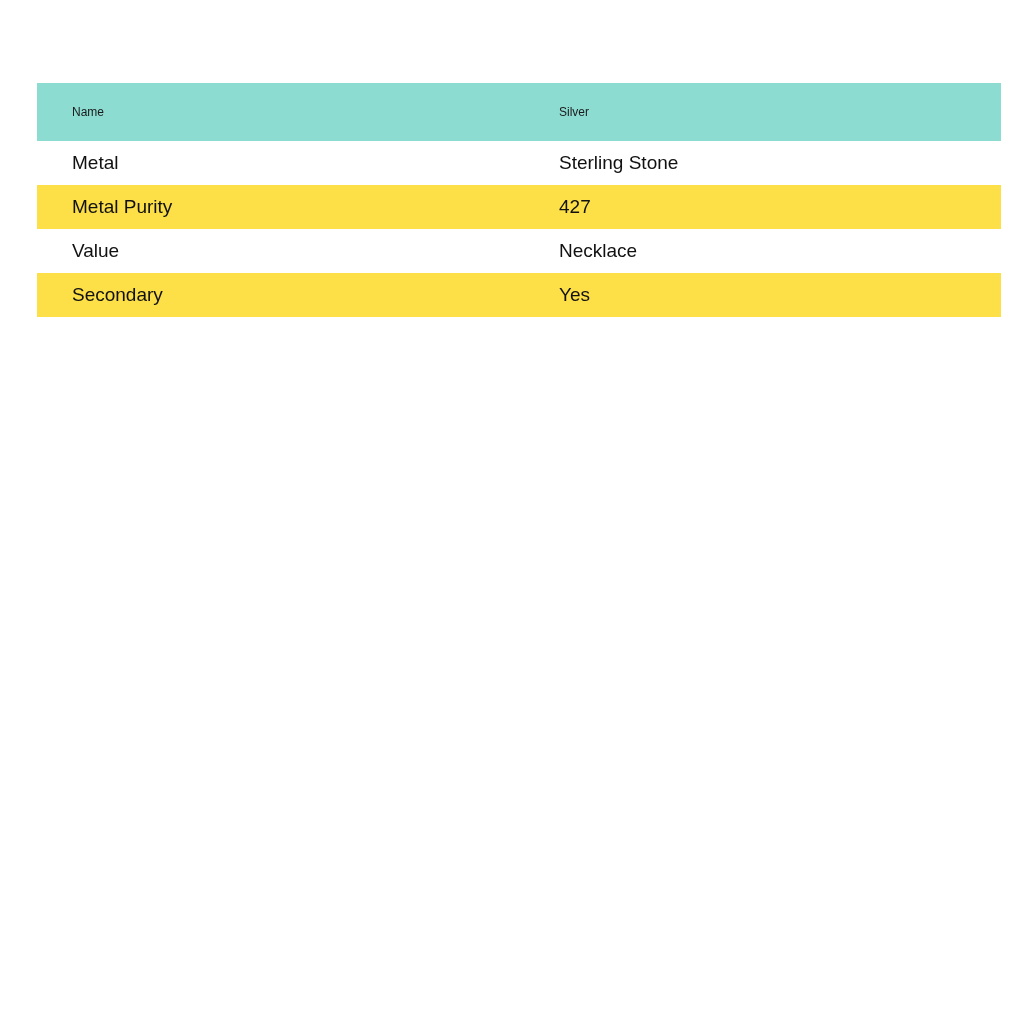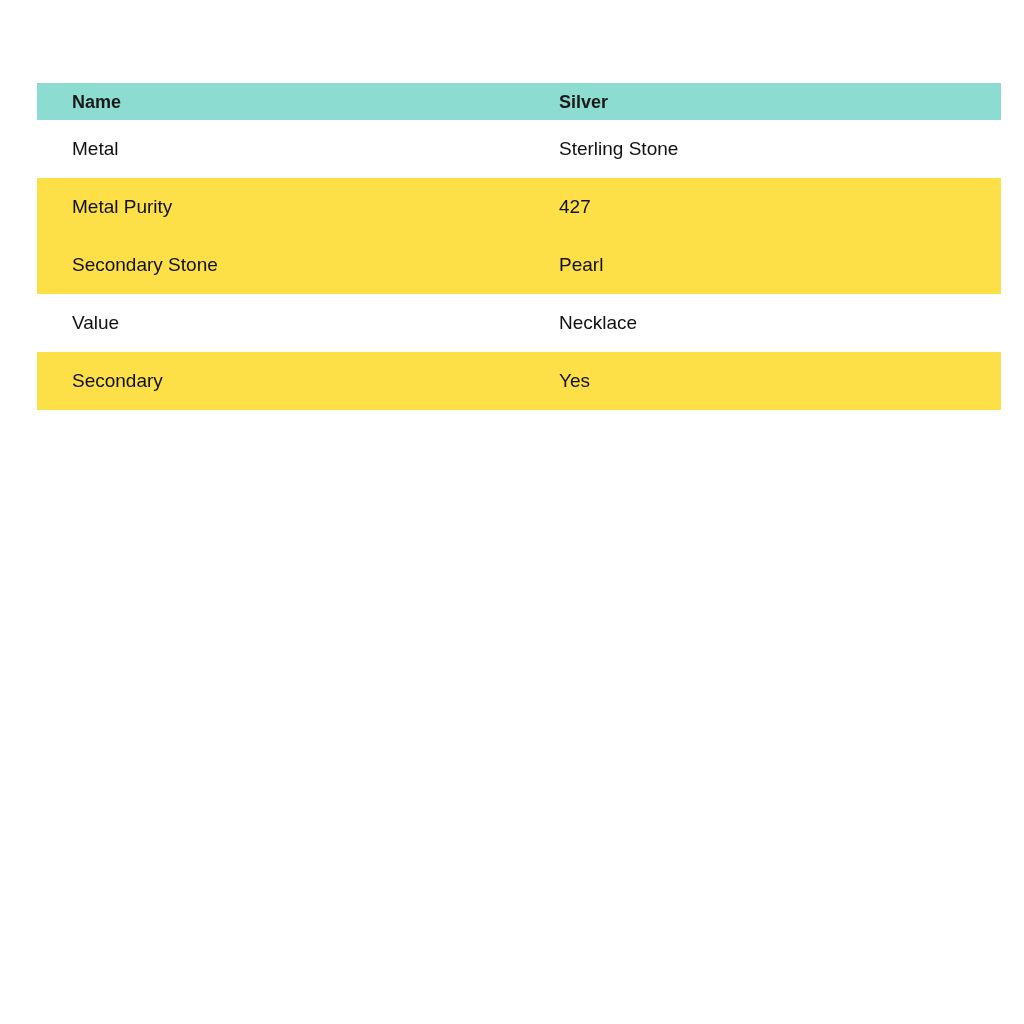--- a/index.html
+++ b/index.html
@@ -30,28 +30,27 @@
     text-align: left;
     vertical-align: middle;
     padding: 0 0 0 35px;
     font-size: 19px;
     line-height: 22px;
     color: #111111;
     font-weight: normal;
     border: none;
   }
   .attr-table thead th {
-    height: 37px;
+    height: 58px;
     background: #8ddcd2;
-    font-size: 18px;
+    font-size: 12px;
     color: #1a1a1a;
-    font-weight: bold;
   }
   .attr-table tbody tr {
-    height: 58px;
+    height: 44px;
   }
   .attr-table tbody tr.odd td {
     background: #ffffff;
   }
   .attr-table tbody tr.even td {
     background: #fde047;
   }
   .col-name { width: 487px; }
   .col-value { width: 477px; }
 </style>
@@ -73,24 +72,20 @@
     </thead>
     <tbody>
       <tr class="odd">
         <td>Metal</td>
         <td>Sterling Stone</td>
       </tr>
       <tr class="even">
         <td>Metal Purity</td>
         <td>427</td>
       </tr>
-      <tr class="even">
-        <td>Secondary Stone</td>
-        <td>Pearl</td>
-      </tr>
       <tr class="odd">
         <td>Value</td>
         <td>Necklace</td>
       </tr>
       <tr class="even">
         <td>Secondary</td>
         <td>Yes</td>
       </tr>
     </tbody>
   </table>

